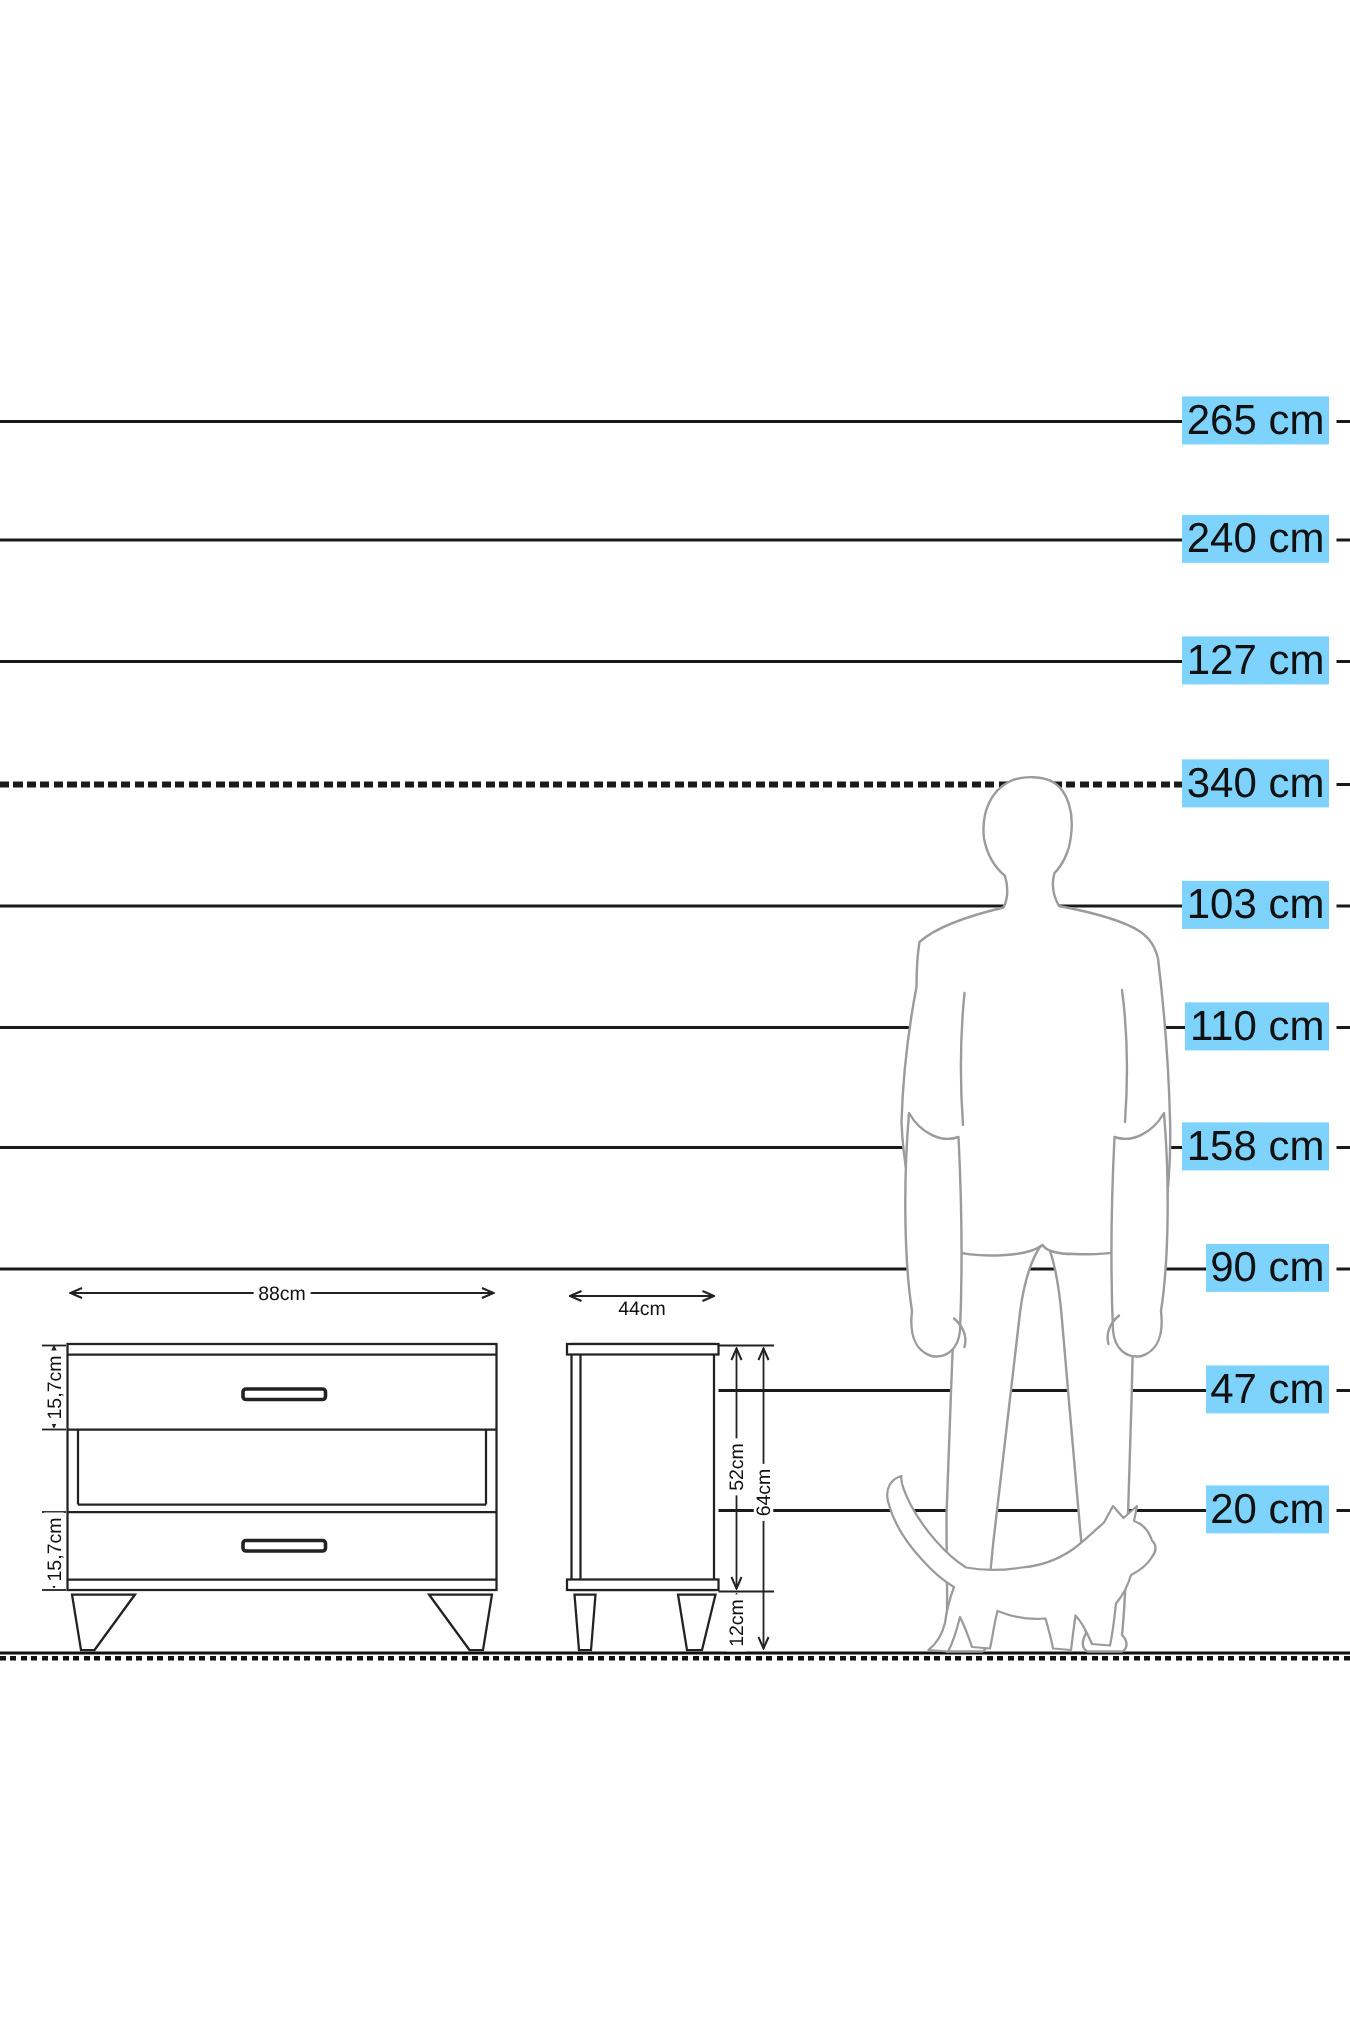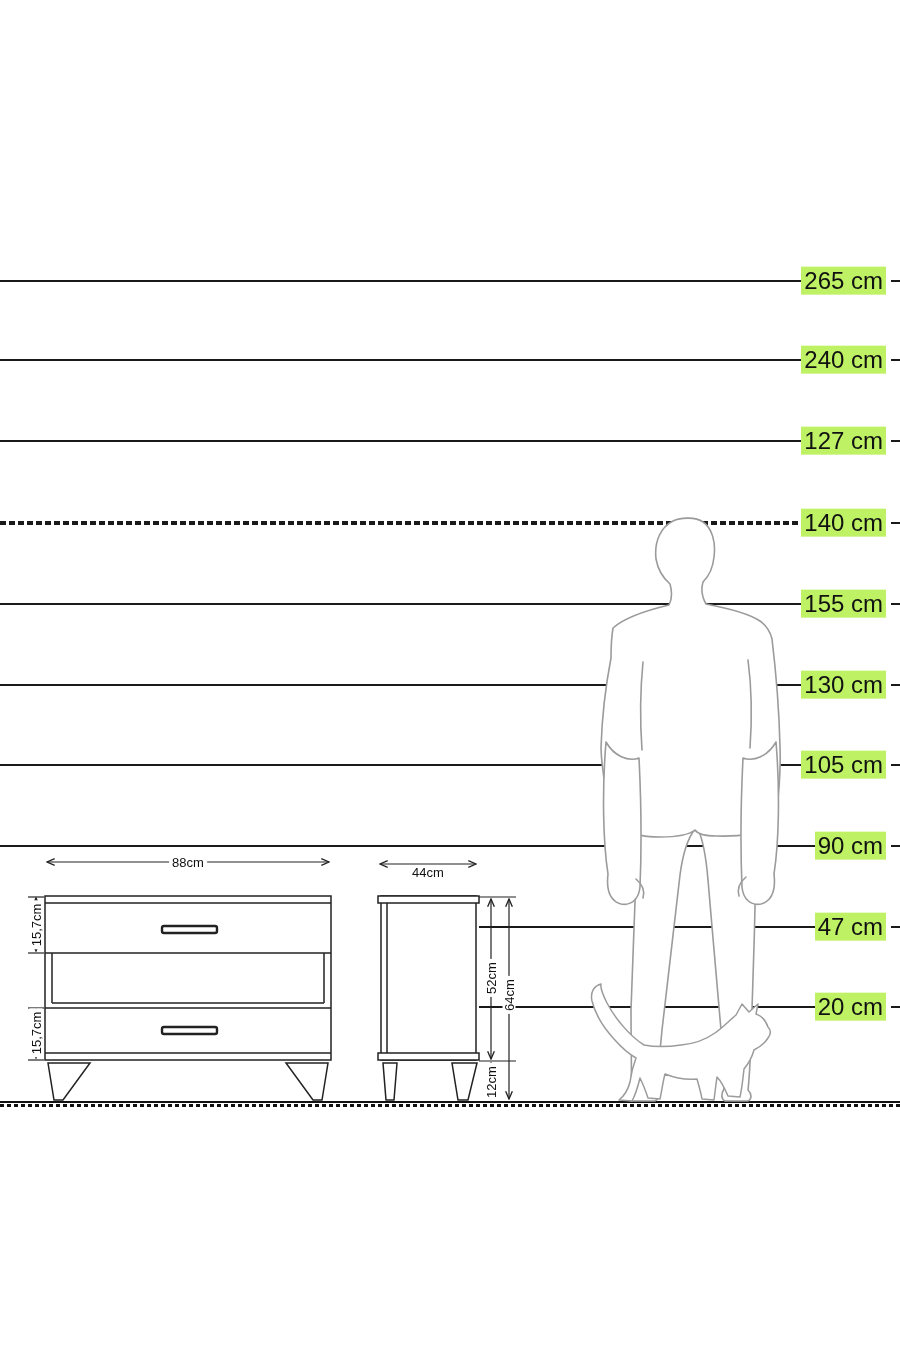--- a/index.html
+++ b/index.html
@@ -4,21 +4,21 @@
 <style>
   html,body{margin:0;padding:0;background:#fff;}
   .canvas{position:relative;width:900px;height:1350px;background:#fff;overflow:hidden;
           font-family:"Liberation Sans",sans-serif;}
   
   .ref-row{position:absolute;left:0;width:900px;height:0;}
   .ref-line{position:absolute;top:-1px;left:0;height:2px;background:#1a1a1a;}
   .ref-line.dashed{top:-2px;height:4px;background:repeating-linear-gradient(90deg,#1a1a1a 0 6px,transparent 6px 9px);}
   .ref-line.short{left:479px;}
   .ref-label{position:absolute;right:14px;top:0;transform:translateY(-52%);
-             font-size:24px;line-height:1.15;color:#111;background:#bef264;padding:0 3px;white-space:nowrap;}
+             font-size:28px;line-height:1.15;color:#111;background:#7dd3fc;padding:0 3px;white-space:nowrap;}
   .ref-tick{position:absolute;right:0;top:-1px;width:9px;height:2px;background:#1a1a1a;}
   
   .ground-solid{position:absolute;left:0;top:1101px;width:900px;height:2px;background:#111;}
   .ground-dash{position:absolute;left:0;top:1104px;width:900px;height:3px;
                background:repeating-linear-gradient(90deg,#111 0 4px,transparent 4px 7px);}
   
   .art{position:absolute;left:0;top:0;}
   
   .dim-label{position:absolute;transform:translate(-50%,-50%);background:#fff;padding:0 3px;
              font-size:13px;color:#111;white-space:nowrap;line-height:1;}
@@ -39,36 +39,36 @@
     <div class="ref-label">240 cm</div>
     <div class="ref-tick"></div>
   </div>
   <div class="ref-row" style="top:441px">
     <div class="ref-line" style="width:840px"></div>
     <div class="ref-label">127 cm</div>
     <div class="ref-tick"></div>
   </div>
   <div class="ref-row" style="top:523px">
     <div class="ref-line dashed" style="width:842px"></div>
-    <div class="ref-label">140 cm</div>
+    <div class="ref-label">340 cm</div>
     <div class="ref-tick"></div>
   </div>
   <div class="ref-row" style="top:604px">
     <div class="ref-line" style="width:840px"></div>
-    <div class="ref-label">155 cm</div>
+    <div class="ref-label">103 cm</div>
     <div class="ref-tick"></div>
   </div>
   <div class="ref-row" style="top:685px">
     <div class="ref-line" style="width:840px"></div>
-    <div class="ref-label">130 cm</div>
+    <div class="ref-label">110 cm</div>
     <div class="ref-tick"></div>
   </div>
   <div class="ref-row" style="top:765px">
     <div class="ref-line" style="width:840px"></div>
-    <div class="ref-label">105 cm</div>
+    <div class="ref-label">158 cm</div>
     <div class="ref-tick"></div>
   </div>
   <div class="ref-row" style="top:846px">
     <div class="ref-line" style="width:840px"></div>
     <div class="ref-label">90 cm</div>
     <div class="ref-tick"></div>
   </div>
   <div class="ref-row" style="top:927px">
     <div class="ref-line short" style="width:361px"></div>
     <div class="ref-label">47 cm</div>

